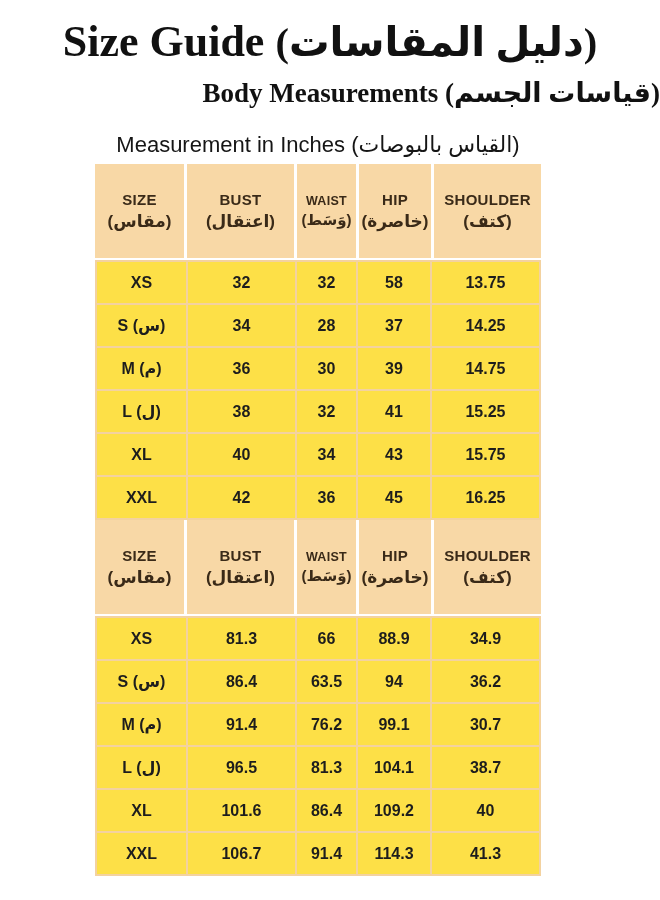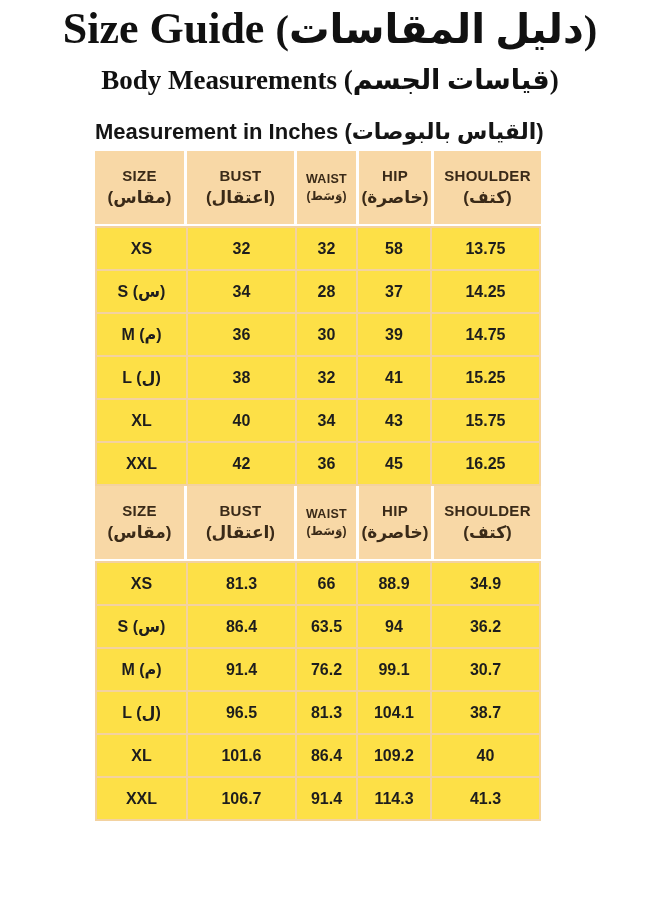--- a/index.html
+++ b/index.html
@@ -10,52 +10,52 @@
     --serif:"Liberation Serif","DejaVu Serif","DejaVu Sans",serif;
     --sans:"Liberation Sans","DejaVu Sans",sans-serif;
   }
   html,body{margin:0;padding:0;}
   body{
     width:660px;height:900px;overflow:hidden;
     background:#ffffff;color:var(--body-text);
     font-family:var(--sans);
   }
   .page-title{
-    margin:4px 0 0 0;text-align:center;white-space:nowrap;
+    margin:17px 0 0 0;text-align:center;white-space:nowrap;
     font-family:var(--serif);font-weight:bold;font-size:44px;line-height:1.15;
     color:#111111;
   }
   .page-title .ar{font-size:0.92em;}
   .page-subtitle{
-    margin:8px 0 0 0;text-align:center;white-space:nowrap;
+    margin:8px 0 0 0;text-align:right;white-space:nowrap;
     font-family:var(--serif);font-weight:bold;font-size:27px;line-height:1.3;
     color:#111111;
   }
   .size-table{width:446px;margin:0 0 0 95px;}
   .table-caption{
     margin:20px 0 5px 0;text-align:center;white-space:nowrap;
-    font-family:var(--sans);font-weight:bold;font-size:22px;line-height:1.3;
+    font-family:var(--sans);font-weight:normal;font-size:22px;line-height:1.3;
     color:#151515;
   }
   .size-table + .size-table .table-caption,
   .table-caption.second{margin-top:26px;}
   .header-grid{
     display:grid;
     grid-template-columns:89px 107px 59px 72px 107px;
     column-gap:3px;background:#ffffff;
   }
   .header-cell{
-    background:var(--header-bg);height:73px;
+    background:var(--header-bg);height:94px;
     display:flex;flex-direction:column;align-items:center;justify-content:center;
     gap:3px;color:var(--header-text);
   }
   .hc-en{font-weight:bold;font-size:15px;letter-spacing:0.3px;}
   .hc-ar{font-size:17px;font-weight:600;}
   .header-cell:nth-child(3) .hc-en{font-size:12.5px;text-align:center;}
-  .header-cell:nth-child(3) .hc-ar{font-size:12px;}
+  .header-cell:nth-child(3) .hc-ar{font-size:15px;}
   .body-grid{
     display:grid;
     grid-template-columns:89px 107px 59px 72px 107px;
     gap:2px;margin-top:2px;
     background:var(--grid-line);
     border:2px solid var(--grid-line);
   }
   .table-row{display:contents;}
   .body-cell{
     background:#fde047;height:41px;

